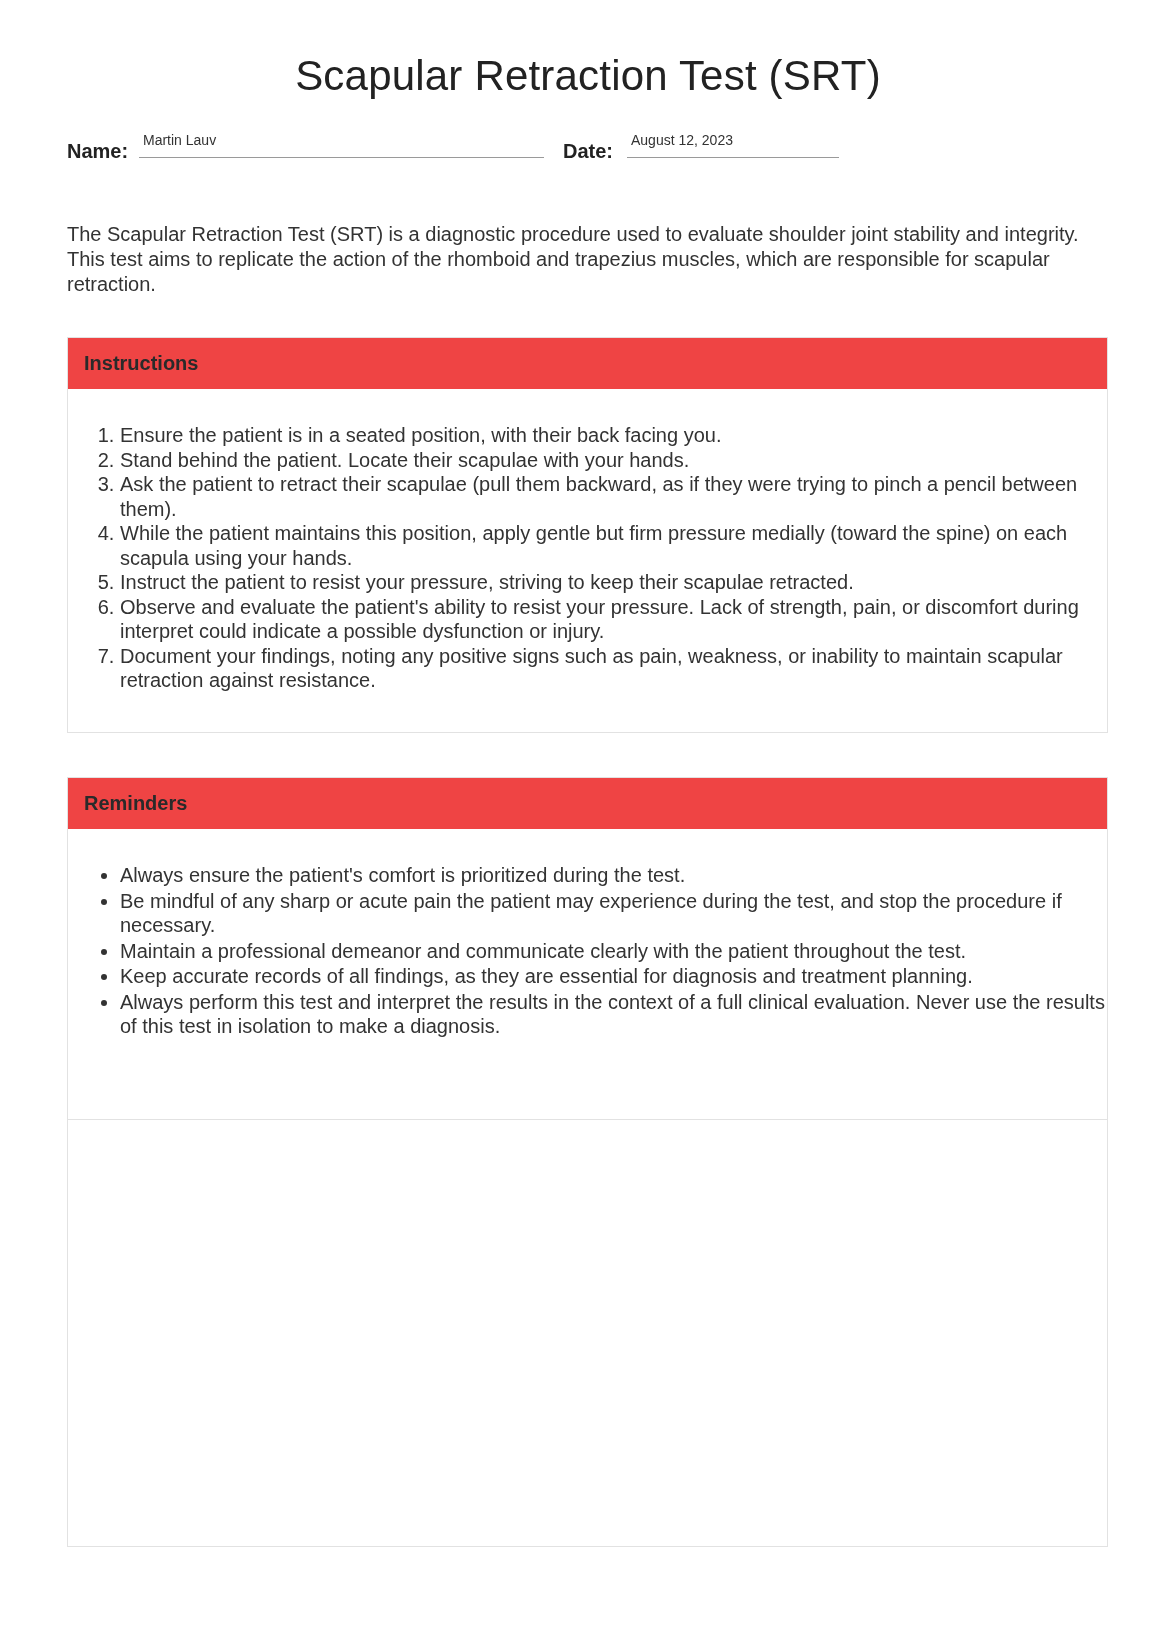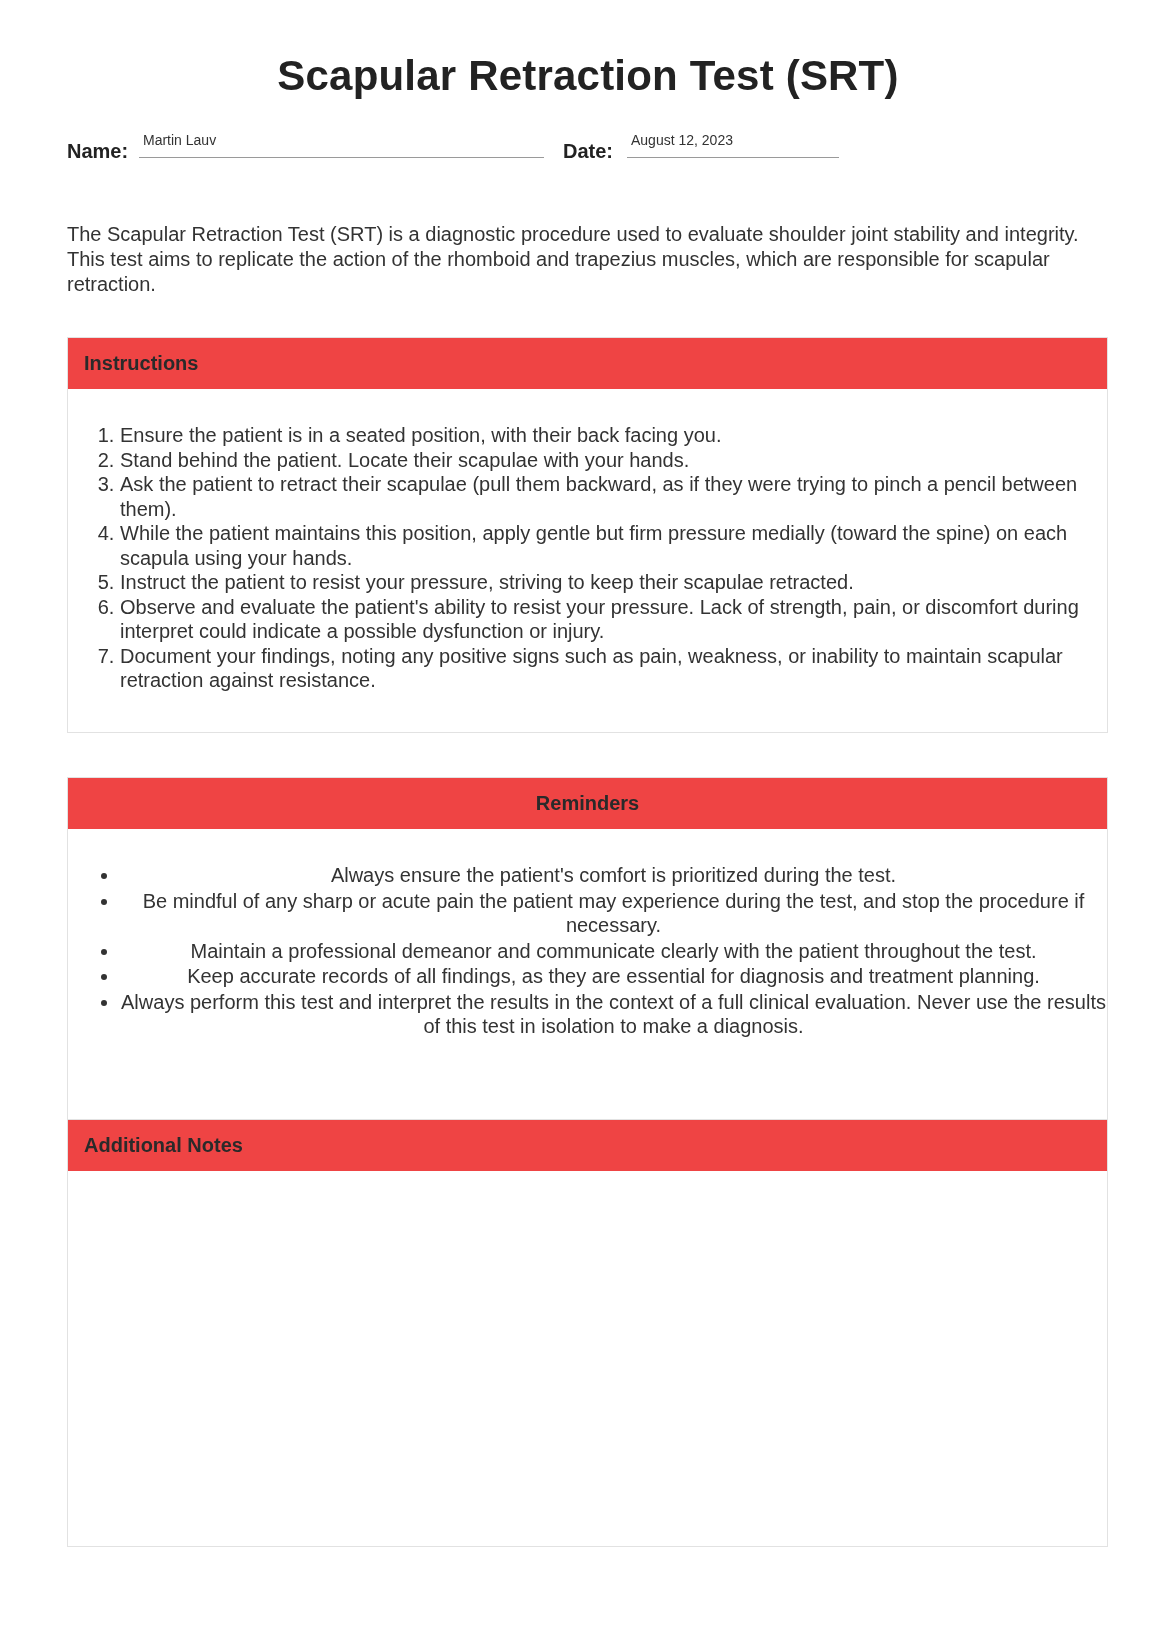--- a/index.html
+++ b/index.html
@@ -2,21 +2,21 @@
 <html><head>
   <meta charset="utf-8">
   <style>
     html, body { margin: 0; padding: 0; background: #fff; }
     body {
       width: 1176px; height: 1630px; position: relative; overflow: hidden;
       font-family: "Liberation Sans", sans-serif; color: #2a2a2a;
     }
     .title {
       position: absolute; left: 0; width: 1176px; top: 52px;
-      text-align: center; font-size: 42px; font-weight: bold; color: #222;
+      text-align: center; font-size: 42px; font-weight: normal; color: #222;
       letter-spacing: 0.2px;
     }
     .field-row { position: absolute; top: 132px; left: 67px; height: 30px; }
     .field-label {
       position: absolute; top: 8px; font-size: 20px; font-weight: bold; color: #222;
     }
     .field-value {
       position: absolute; top: 0; height: 26px; font-size: 14px; color: #333;
       border-bottom: 1.5px solid #9a9a9a; padding-left: 4px; box-sizing: border-box;
     }
@@ -32,21 +32,21 @@
       background: #ef4444; height: 51px; box-sizing: border-box;
       padding: 14px 16px; font-size: 20px; font-weight: bold; color: #2a2a2a;
     }
     .section-body { font-size: 20px; line-height: 24.5px; color: #333; }
     ol, ul { margin: 0; padding: 0; }
     ol { padding-left: 52px; }
     ul { padding-left: 52px; list-style: disc; }
     li { padding-left: 0; }
     #instructions { top: 337px; height: 396px; }
     #instructions .section-body { padding-top: 34px; }
-    #reminders { top: 777px; height: 364px; text-align: center; }
+    #reminders { top: 777px; height: 364px; }
     #reminders .section-body { padding-top: 34px; }
     #reminders li { margin-bottom: 1px; }
     #notes { top: 1119px; height: 428px; }
     #notes .section-body { padding: 10px 8px; font-size: 21px; line-height: 26px; color: #222; }
   </style>
 </head>
 <body>
 
 <div class="title">Scapular Retraction Test (SRT)</div>
 
@@ -81,14 +81,13 @@
       <li>Always ensure the patient's comfort is prioritized during the test.</li>
       <li>Be mindful of any sharp or acute pain the patient may experience during the test, and stop the procedure if necessary.</li>
       <li>Maintain a professional demeanor and communicate clearly with the patient throughout the test.</li>
       <li>Keep accurate records of all findings, as they are essential for diagnosis and treatment planning.</li>
       <li>Always perform this test and interpret the results in the context of a full clinical evaluation. Never use the results of this test in isolation to make a diagnosis.</li>
     </ul>
   </div>
 </div>
 
 <div class="section" id="notes">
-  <div class="section-header">Additional Notes</div>
 </div>
 
 </body></html>

